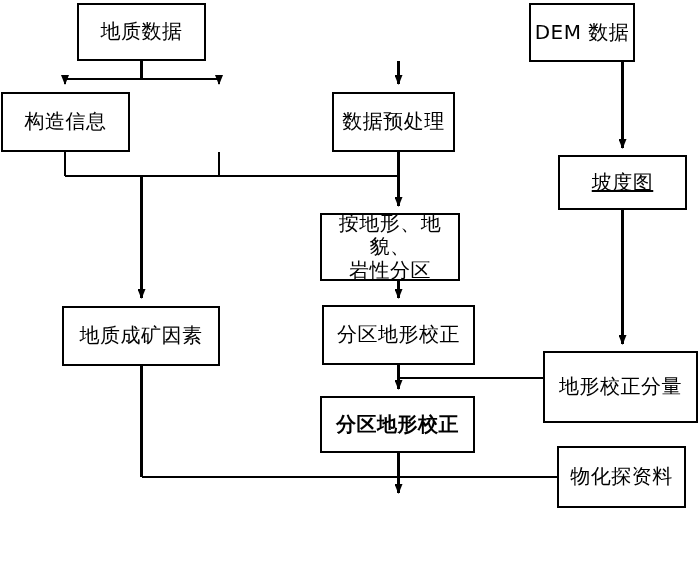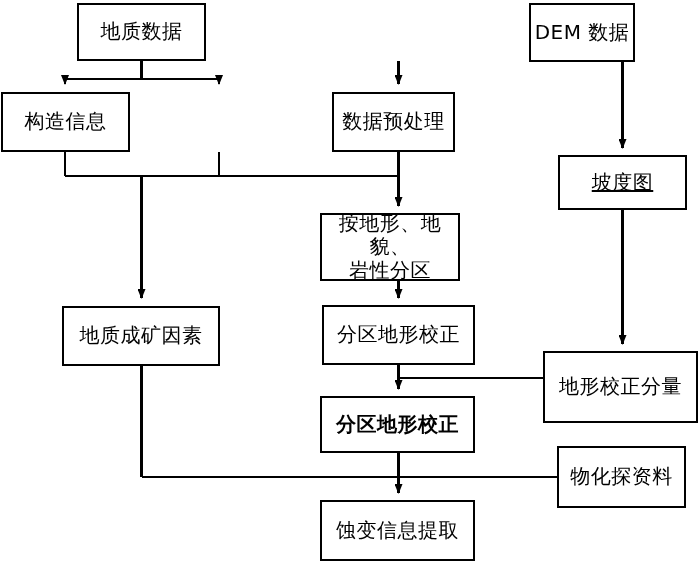--- a/index.html
+++ b/index.html
@@ -119,23 +119,20 @@
   </div>
 
   <div class="node-box" style="left:322px; top:305px; width:153px; height:60px;">
     <span class="node-label">分区地形校正</span>
   </div>
 
   <div class="node-box" style="left:320px; top:396px; width:155px; height:57px;font-weight:bold;">
     <span class="node-label">分区地形校正</span>
   </div>
 
-  <div class="node-box" style="left:320px; top:500px; width:155px; height:61px;">
-    <span class="node-label">蚀变信息提取</span>
-  </div>
 
   <div class="node-box" style="left:529px; top:3px; width:106px; height:59px;">
     <span class="node-label">DEM 数据</span>
   </div>
 
   <div class="node-box" style="left:558px; top:155px; width:129px; height:55px;text-decoration:underline;">
     <span class="node-label">坡度图</span>
   </div>
 
   <div class="node-box" style="left:543px; top:351px; width:155px; height:72px;">

